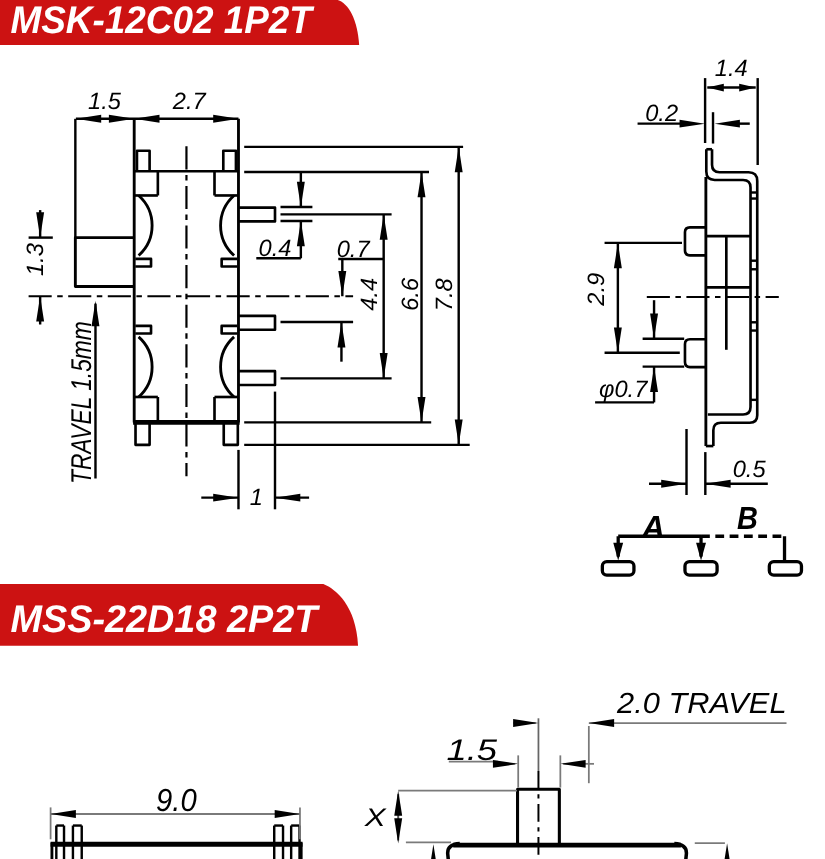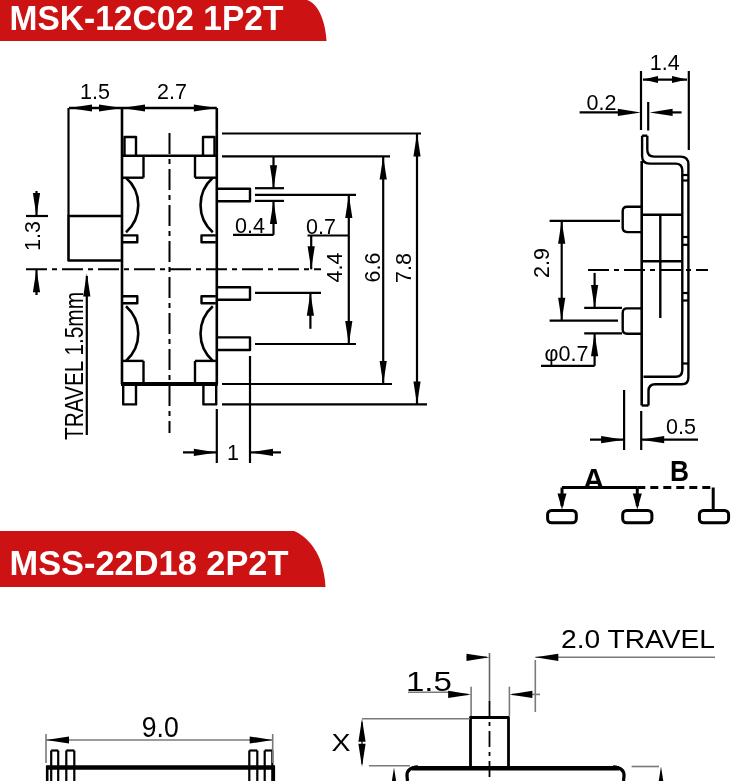--- a/index.html
+++ b/index.html
@@ -1,15 +1,15 @@
 <!DOCTYPE html>
 <html><head><meta charset="utf-8">
 <style>
 html,body{margin:0;padding:0;background:#fff;}
-#page{position:relative;width:750px;height:781px;overflow:hidden;background:#fff;}
+#page{position:relative;width:750px;height:781px;overflow:hidden;background:#fff;font-style:italic;}
 </style></head>
 <body>
 <div id="page">
 <svg width="750" height="781" viewBox="0 0 750 781">
 <path d="M0,0 L307,0 C317,3 325,18 326.5,41 L0,41 Z" fill="#cc1212"></path>
 <text x="9.5" y="30" font-family="&quot;Liberation Sans&quot;,sans-serif" font-size="35" font-weight="bold" text-anchor="start" fill="#fff" textLength="274" lengthAdjust="spacingAndGlyphs">MSK-12C02 1P2T</text>
 <line x1="69" y1="108" x2="216.8" y2="108" stroke="#000" stroke-width="2.4" stroke-linecap="butt"></line>
 <line x1="122" y1="108" x2="122" y2="384" stroke="#000" stroke-width="2.6" stroke-linecap="butt"></line>
 <line x1="216.8" y1="108" x2="216.8" y2="384" stroke="#000" stroke-width="2.6" stroke-linecap="butt"></line>
 <line x1="121" y1="384" x2="217.8" y2="384" stroke="#000" stroke-width="4.2" stroke-linecap="butt"></line>

